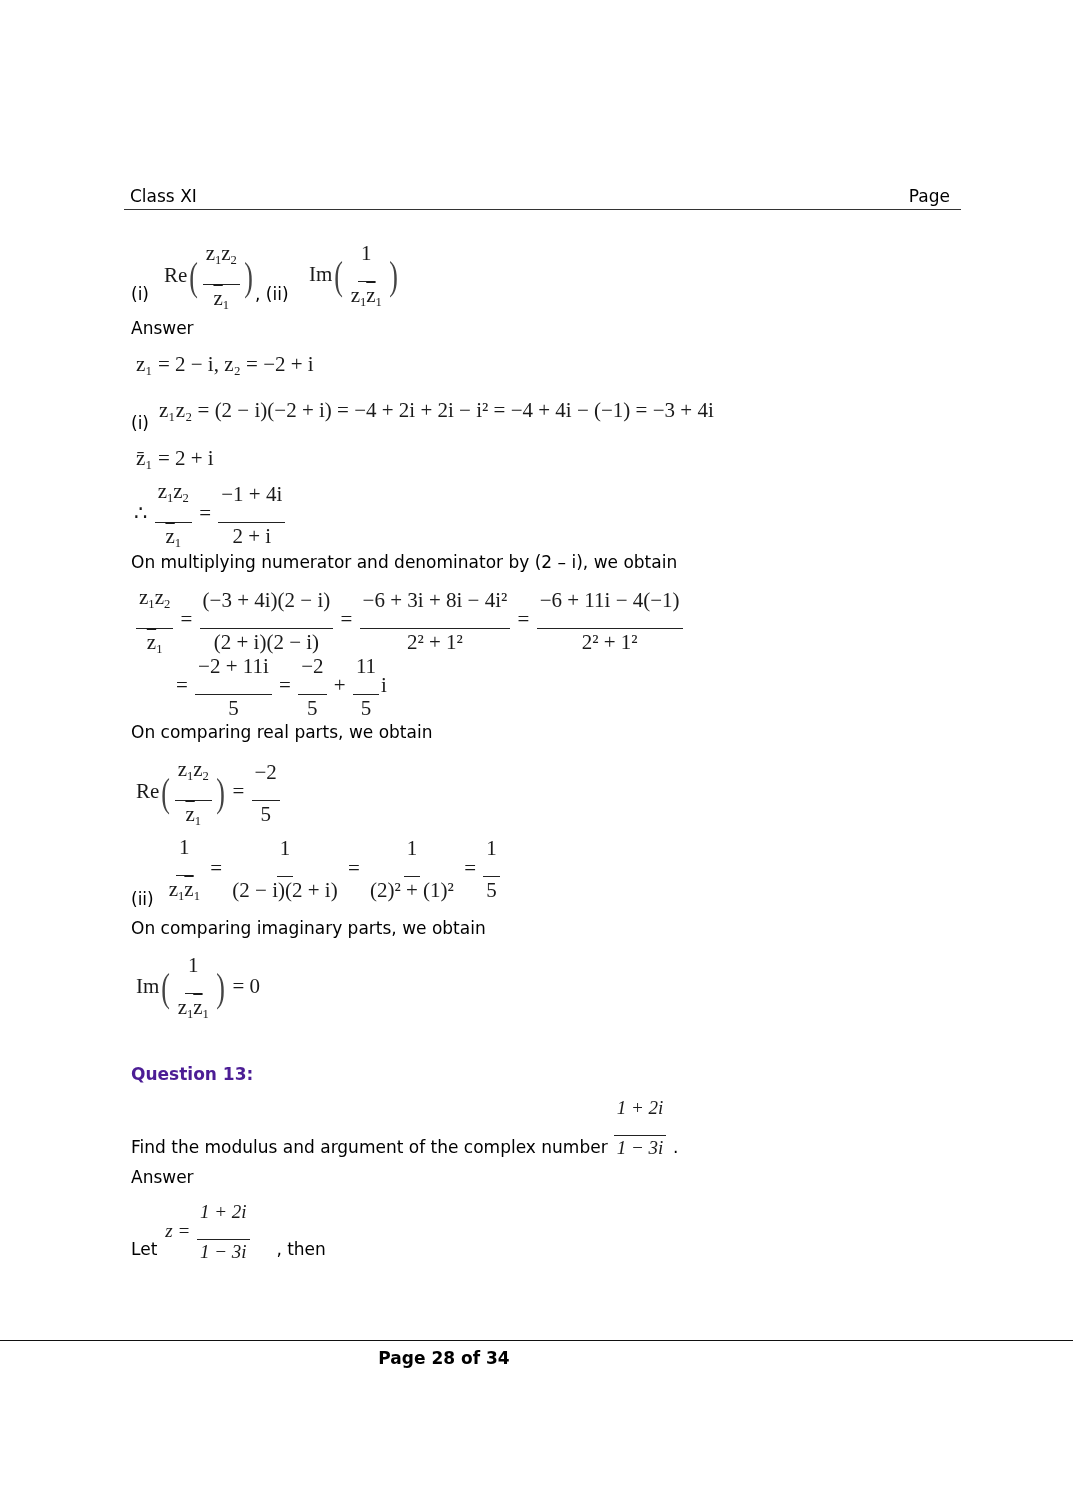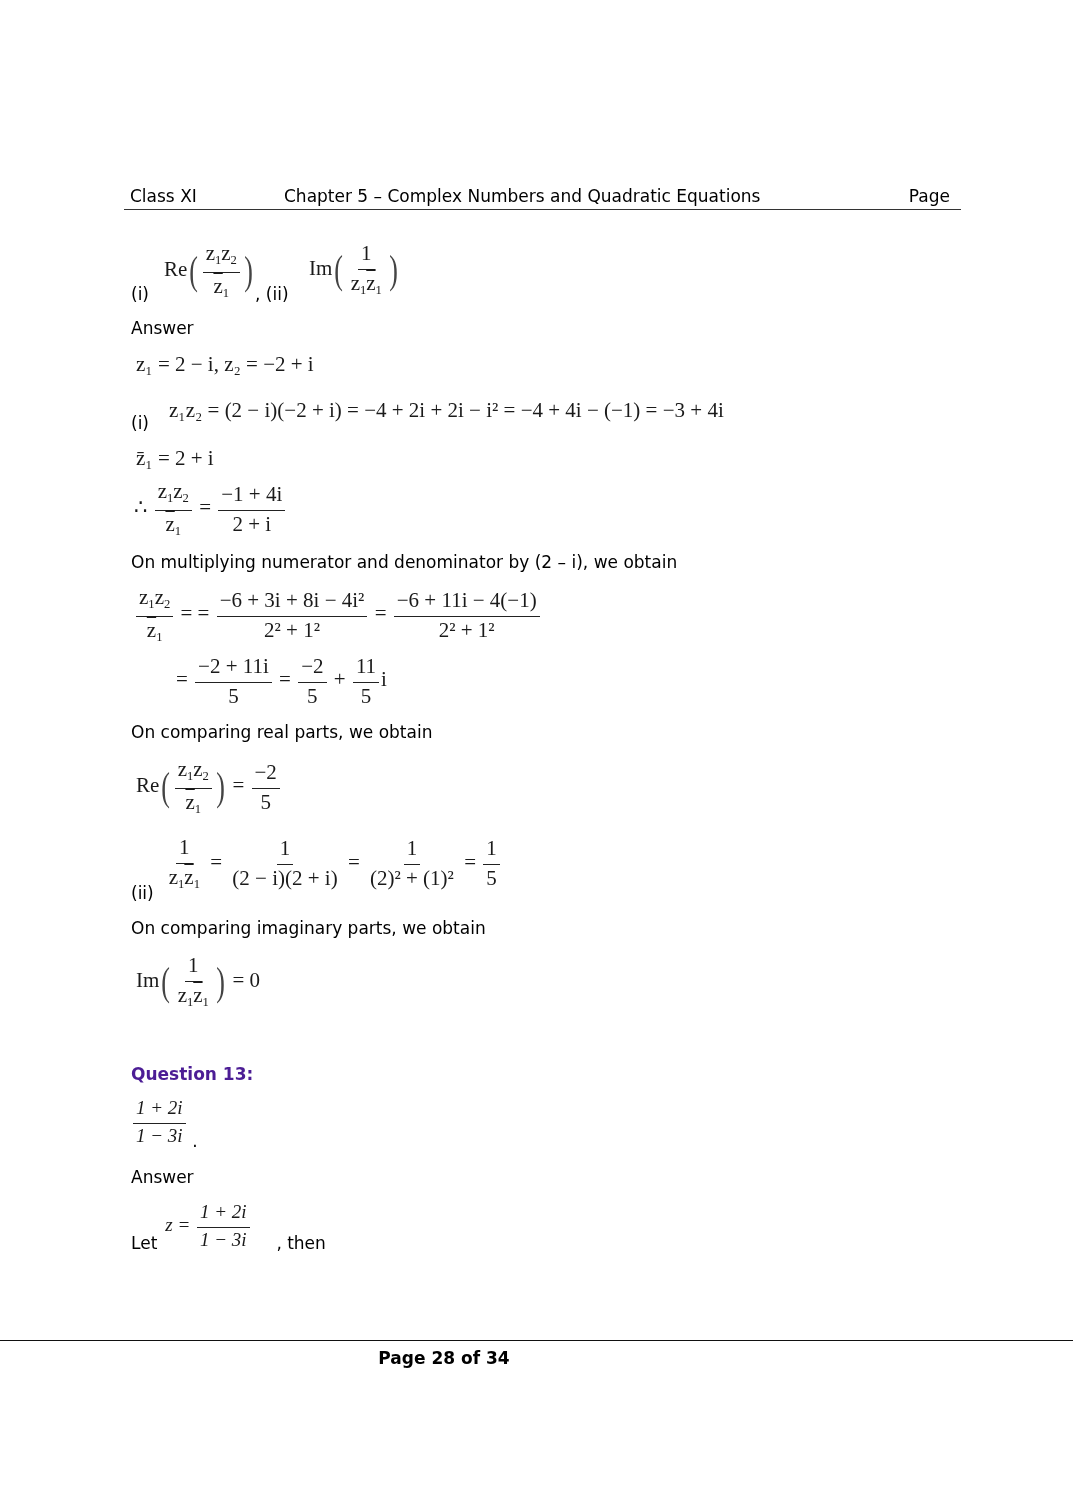--- a/index.html
+++ b/index.html
@@ -8,38 +8,37 @@
     .math { font-family: "Liberation Serif", "DejaVu Serif", serif; font-size: 21px; color: #1a1a1a; }
     .abs { position: absolute; white-space: nowrap; }
 
     .header { position: absolute; left: 124px; top: 186px; width: 837px; height: 23px; border-bottom: 1.5px solid #333; }
     .header span { position: absolute; top: 0; font-family: "DejaVu Sans", sans-serif; font-size: 17px; }
     .hdr-class { left: 6px; }
     .hdr-chapter { left: 160px; }
     .hdr-subject { right: 11px; }
 
     .frac { display: inline-flex; flex-direction: column; align-items: center; vertical-align: middle; margin: 0 2px; }
-    .frac .num { padding: 0 3px 4px; border-bottom: 1px solid #222; line-height: 1.1; }
+    .frac .num { padding: 0 3px 16px; border-bottom: 1px solid #222; line-height: 1.1; }
     .frac .den { padding: 2px 3px 0; line-height: 1.1; }
     .paren { font-size: 1.9em; font-weight: 100; vertical-align: middle; line-height: 1; transform: scaleX(0.65); display: inline-block; color: #444; }
     sub { font-size: 0.6em; vertical-align: -0.3em; }
     .ov { text-decoration: overline; }
     .it { font-style: italic; }
 
     .q-title { font-family: "DejaVu Sans", sans-serif; font-size: 17px; font-weight: bold; color: #4c1d95; }
 
     .footer-line { position: absolute; left: 0; top: 1340px; width: 1073px; border-top: 1.5px solid #111; }
     .footer { position: absolute; top: 1348px; left: 0; width: 888px; text-align: center; font-family: "DejaVu Sans", sans-serif; font-size: 17px; font-weight: bold; }
   </style>
 </head>
 <body>
 
 <div class="header">
   <span class="hdr-class">Class XI</span>
-  <span class="hdr-chapter">Chapter 5 – Complex Numbers and Quadratic Equations</span>
   <span class="hdr-subject">Page</span>
 </div>
 
 <div class="abs" style="left:131px; top:232px; height:70px;">
   <span class="sans abs" style="left:0; top:52px;">(i)</span>
   <span class="math abs" style="left:33px; top:10px;">
     <span>Re</span><span class="paren">(</span><span class="frac">
         <span class="num">z<sub>1</sub>z<sub>2</sub></span>
         <span class="den"><span class="ov">z</span><sub>1</sub></span>
       </span><span class="paren">)</span>
@@ -52,21 +51,21 @@
       </span><span class="paren">)</span>
   </span>
 </div>
 
 <div class="sans abs" style="left:131px; top:318px;">Answer</div>
 
 <div class="math abs" style="left:136px; top:352px;">z₁ = 2 − i,  z₂ = −2 + i</div>
 
 <div class="abs" style="left:131px; top:398px;">
   <span class="sans" style="position:relative; top:12px;">(i)</span>
-  <span class="math" style="margin-left:16px;text-align:center;">z₁z₂ = (2 − i)(−2 + i) = −4 + 2i + 2i − i² = −4 + 4i − (−1) = −3 + 4i</span>
+  <span class="math" style="margin-left:6px;text-align:center;">z₁z₂ = (2 − i)(−2 + i) = −4 + 2i + 2i − i² = −4 + 4i − (−1) = −3 + 4i</span>
 </div>
 
 <div class="math abs" style="left:136px; top:446px;">z̄₁ = 2 + i</div>
 
 <div class="math abs" style="left:134px; top:480px;">
   <span>∴</span>
   <span class="frac">
       <span class="num">z<sub>1</sub>z<sub>2</sub></span>
       <span class="den"><span class="ov">z</span><sub>1</sub></span>
     </span> =
@@ -76,21 +75,24 @@
     </span>
 </div>
 
 <div class="sans abs" style="left:131px; top:552px;">On multiplying numerator and denominator by (2 – i), we obtain</div>
 
 <div class="math abs" style="left:134px; top:586px;">
   <span class="frac">
       <span class="num">z<sub>1</sub>z<sub>2</sub></span>
       <span class="den"><span class="ov">z</span><sub>1</sub></span>
     </span> =
-   =
+  <span class="frac">
+      <span class="num">(−3 + 4i)(2 − i)</span>
+      <span class="den">(2 + i)(2 − i)</span>
+    </span> =
   <span class="frac">
       <span class="num">−6 + 3i + 8i − 4i²</span>
       <span class="den">2² + 1²</span>
     </span> =
   <span class="frac">
       <span class="num">−6 + 11i − 4(−1)</span>
       <span class="den">2² + 1²</span>
     </span>
 </div>
 
@@ -150,20 +152,21 @@
   <span>Im</span><span class="paren">(</span><span class="frac">
       <span class="num">1</span>
       <span class="den">z<sub>1</sub><span class="ov">z</span><sub>1</sub></span>
     </span><span class="paren">)</span>
   <span>= 0</span>
 </div>
 
 <div class="q-title abs" style="left:131px; top:1064px;">Question 13:</div>
 
 <div class="abs" style="left:131px; top:1098px;">
+  <span class="sans" style="position:relative; top:20px;">Find the modulus and argument of the complex number</span>
   <span class="math it" style="font-size:19px;">
     <span class="frac">
         <span class="num">1 + 2i</span>
         <span class="den">1 − 3i</span>
       </span>
   </span><span class="sans" style="position:relative; top:20px;">.</span>
 </div>
 
 <div class="sans abs" style="left:131px; top:1167px;">Answer</div>
 

